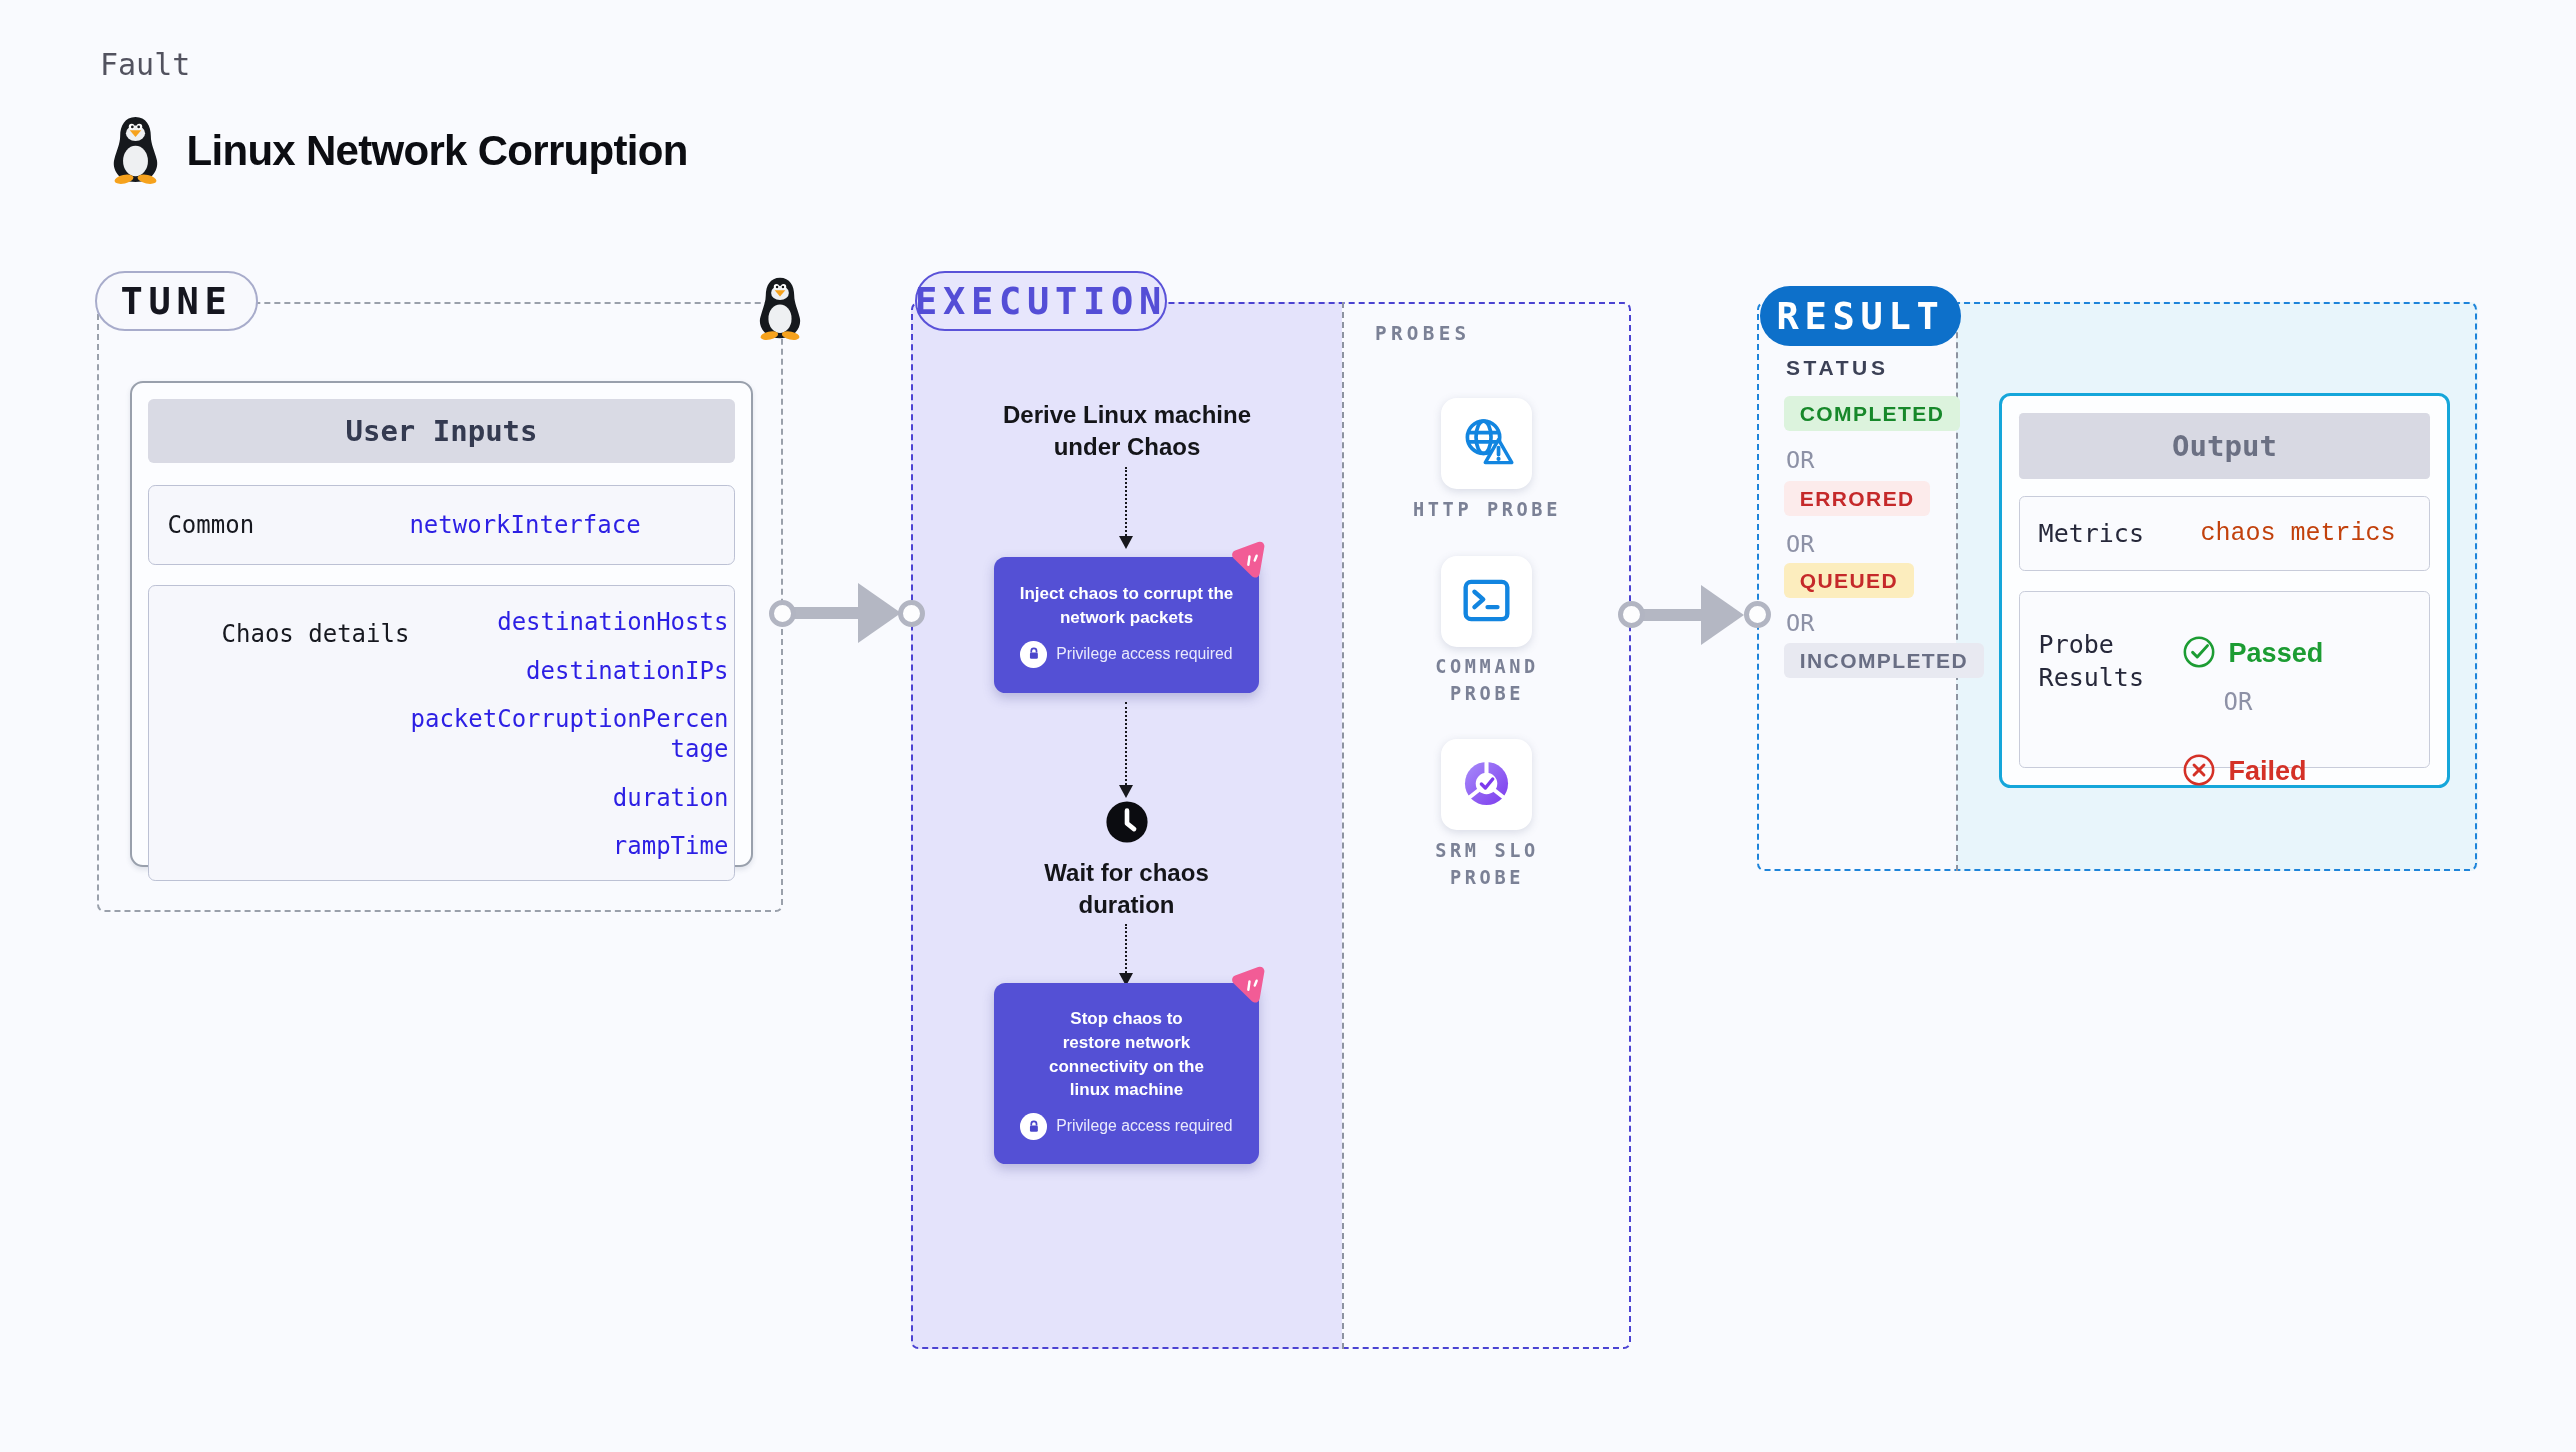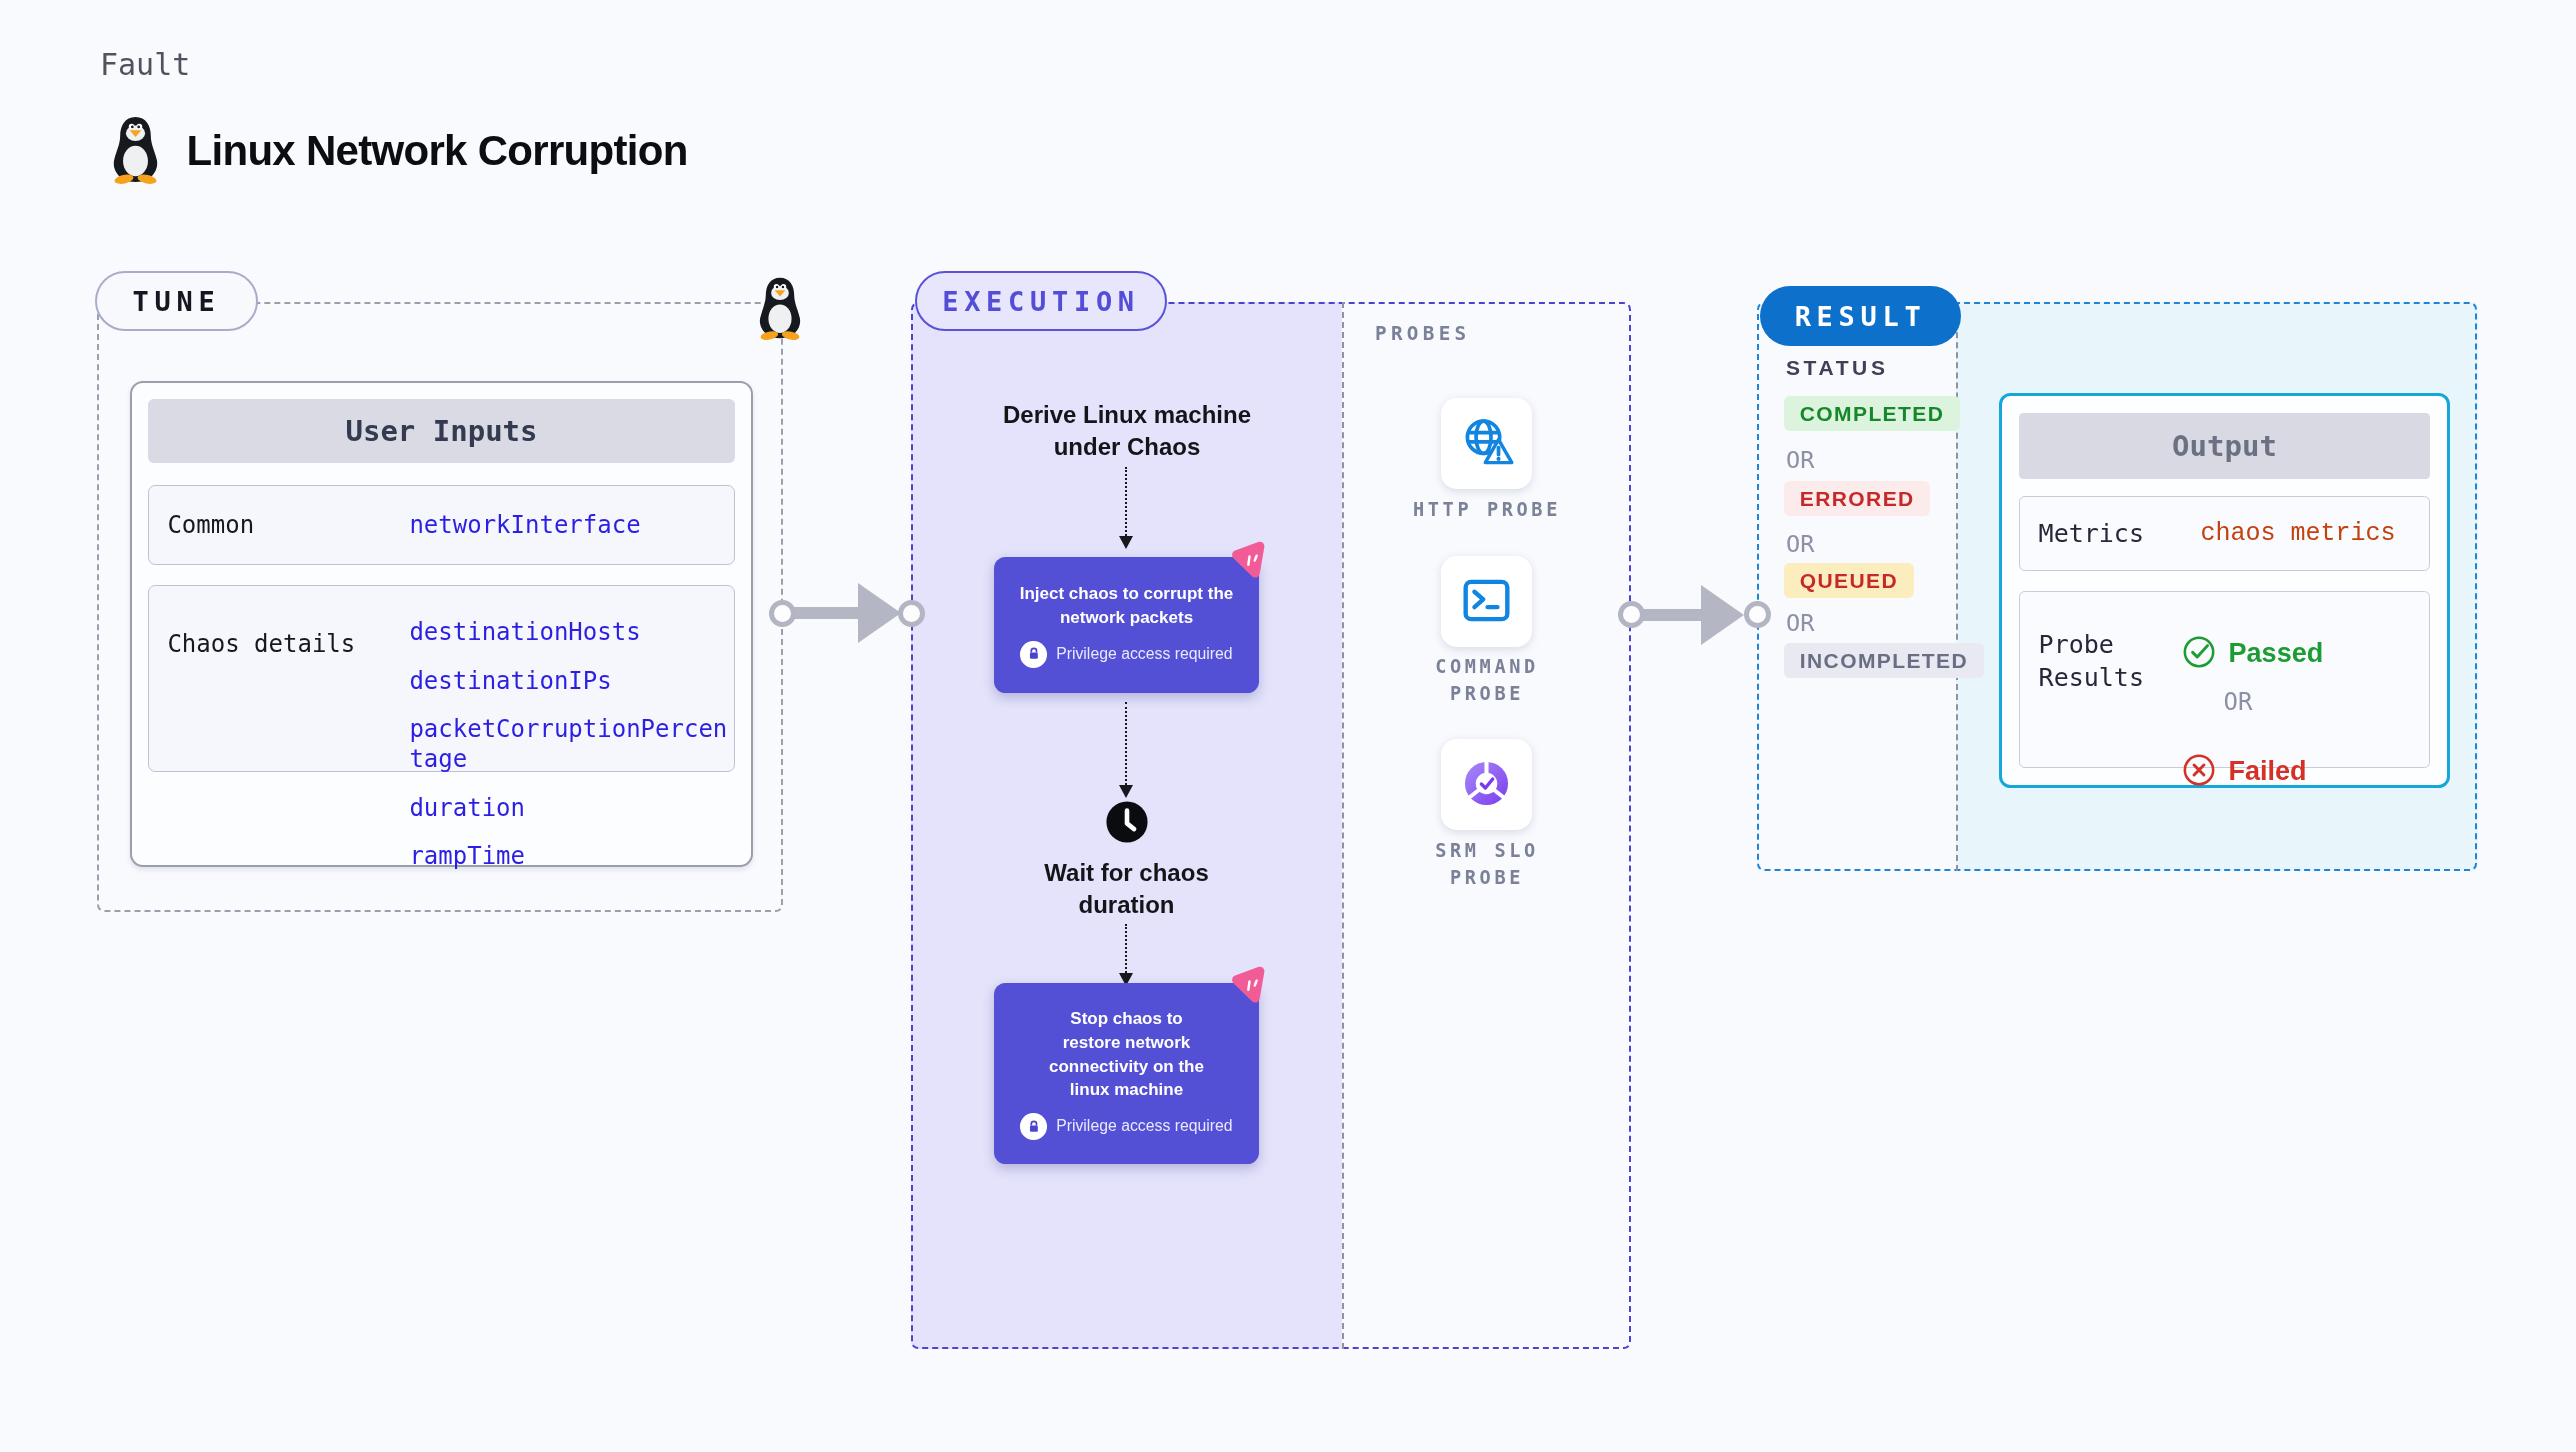--- a/index.html
+++ b/index.html
@@ -8,40 +8,40 @@
 
   
   .fault-label{position:absolute;left:100px;top:47px;font-family:"DejaVu Sans Mono",monospace;
                font-size:30px;color:#52525f;}
   .title-row{position:absolute;left:106px;top:115px;display:flex;align-items:center;gap:21.5px;}
   .page-title{font-size:42px;font-weight:bold;color:#0c0d12;letter-spacing:-0.7px;}
 
   
   .group-badge{position:absolute;display:flex;align-items:center;justify-content:center;
                border-radius:33px;font-family:"DejaVu Sans Mono",monospace;font-weight:bold;
-               font-size:27px;letter-spacing:5.7px;box-sizing:border-box;z-index:6;}
+               font-size:37px;letter-spacing:5.7px;box-sizing:border-box;z-index:6;}
   #tune-badge{left:95px;top:271px;width:163px;height:60px;background:#f8f9fd;
               border:2.9px solid #a8accb;color:#15161f;}
   #execution-badge{left:915px;top:271px;width:252px;height:60px;background:#e7e6fc;
                    border:2.9px solid #5a52d8;color:#544ed6;}
   #result-badge{left:1760px;top:286px;width:201px;height:60px;background:#0d70ca;color:#ffffff;}
 
   
   .tune-box{position:absolute;left:97px;top:302px;width:686px;height:610px;
             border:2.9px dashed #9aa0ab;border-radius:7.2px;box-sizing:border-box;z-index:2;}
   .inputs-card{position:absolute;left:130px;top:381px;width:623px;height:486px;background:#fcfdff;
                border:2.9px solid #99a0ac;border-radius:13px;box-sizing:border-box;
                box-shadow:0 2.1px 5.7px rgba(80,90,120,.14);z-index:4;}
   .inputs-header{position:absolute;left:15.8px;top:15.8px;right:15.8px;height:64px;background:#d9dae4;
                  border-radius:5.7px;display:flex;align-items:center;justify-content:center;
                  font-family:"DejaVu Sans Mono",monospace;font-weight:bold;font-size:29px;color:#343a50;}
   .input-row{position:absolute;left:15.8px;right:15.8px;background:#f6f7fc;border:1.4px solid #bcc1d4;
              border-radius:7.2px;display:flex;box-sizing:border-box;}
   #row-common{top:102px;height:80px;align-items:center;}
-  #row-chaos{top:202px;height:187px;align-items:flex-start;padding-top:31px;}
+  #row-chaos{top:202px;height:296px;align-items:flex-start;padding-top:21px;text-align:right;}
   .row-key{width:242px;padding-left:18.6px;font-family:"DejaVu Sans Mono",monospace;
            font-size:24px;color:#16181f;flex:none;}
   #row-chaos .row-key{margin-top:13px;}
   .row-values{display:flex;flex-direction:column;row-gap:18.6px;width:319px;
               font-family:"DejaVu Sans Mono",monospace;font-size:24px;line-height:30px;
               color:#2c1fe4;word-break:break-all;}
 
   
   .arrow-shaft{position:absolute;height:11.5px;background:#b4b7c3;z-index:5;}
   .arrow-head{position:absolute;width:0;height:0;border-top:30px solid transparent;

